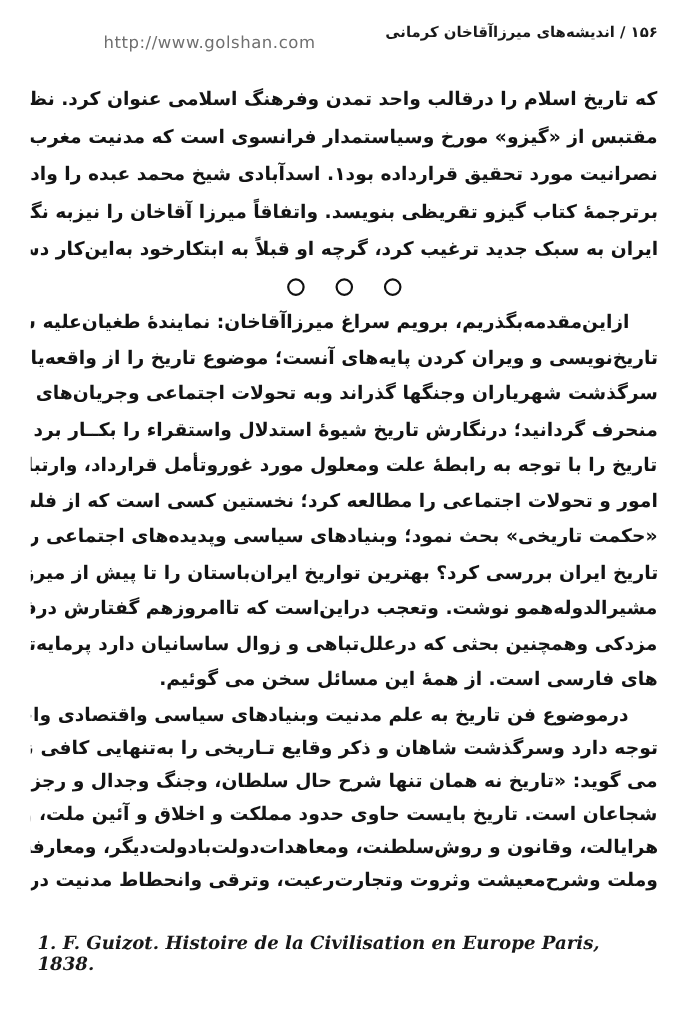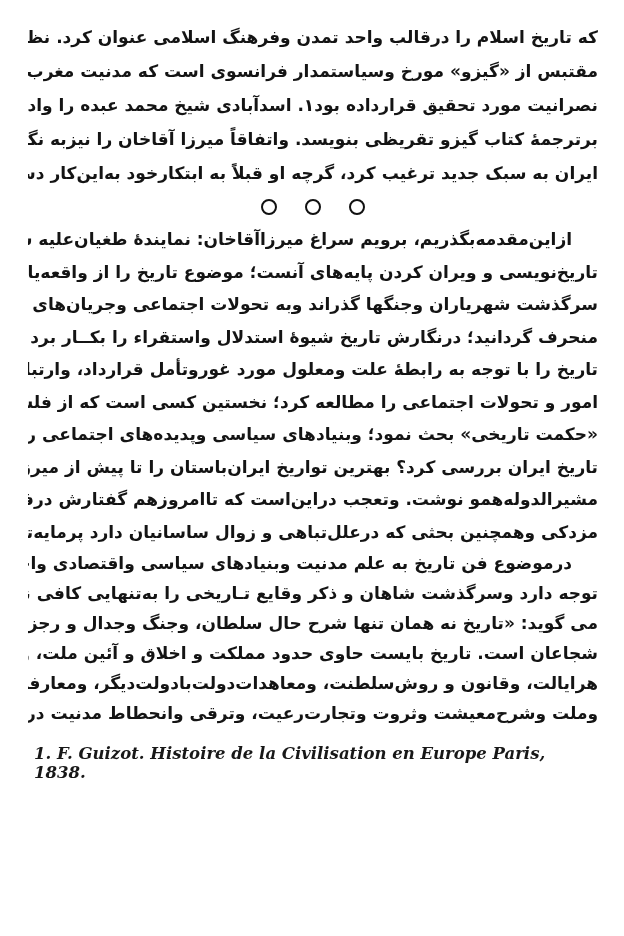--- a/index.html
+++ b/index.html
@@ -70,29 +70,33 @@
   }
   
   .footnote{
     direction:ltr;
     text-align:left;
     font-family:"DejaVu Serif",serif;
     font-style:italic;
     font-weight:bold;
     font-size:16.5px;
     color:#181818;
-    margin-top:16px;
+    margin-top:33px;
     padding-left:6px;
   }
 </style>
 </head>
 <body>
 
 <div class="page">
 
+  <div class="header">
+    <div class="url-watermark">http://www.golshan.com</div>
+    <div class="page-header">۱۵۶ / اندیشه‌های میرزاآقاخان کرمانی</div>
+  </div>
 
   <div class="bodytext">
 
     <div class="para p1">
       <div class="line">که تاریخ اسلام را درقالب واحد تمدن وفرهنگ اسلامی عنوان کرد. نظرگاهش</div>
       <div class="line">مقتبس از «گیزو» مورخ وسیاستمدار فرانسوی است که مدنیت مغرب را در جهان</div>
       <div class="line">نصرانیت مورد تحقیق قرارداده بود۱. اسدآبادی شیخ محمد عبده را واداشت که</div>
       <div class="line">برترجمهٔ کتاب گیزو تقریظی بنویسد. واتفاقاً میرزا آقاخان را نیزبه نگارش‌تاریخ</div>
       <div class="line">ایران به سبک جدید ترغیب کرد، گرچه او قبلاً به ابتکارخود به‌این‌کار دست‌برده</div>
     </div>
@@ -107,20 +111,21 @@
       <div class="line indent">ازاین‌مقدمه‌بگذریم، برویم سراغ میرزاآقاخان: نمایندهٔ طغیان‌علیه سنت‌های</div>
       <div class="line">تاریخ‌نویسی و ویران کردن پایه‌های آنست؛ موضوع تاریخ را از واقعه‌یابی وثبت</div>
       <div class="line">سرگذشت شهریاران وجنگها گذراند وبه تحولات اجتماعی وجریان‌های تاریخی</div>
       <div class="line">منحرف گردانید؛ درنگارش تاریخ شیوهٔ استدلال واستقراء را بکــار برد وگذشت</div>
       <div class="line">تاریخ را با توجه به رابطهٔ علت ومعلول مورد غوروتأمل قرارداد، وارتباط طبیعی</div>
       <div class="line">امور و تحولات اجتماعی را مطالعه کرد؛ نخستین کسی است که از فلسفهٔ مدنیت و</div>
       <div class="line">«حکمت تاریخی» بحث نمود؛ وبنیادهای سیاسی وپدیده‌های اجتماعی را درتحول</div>
       <div class="line">تاریخ ایران بررسی کرد؟ بهترین تواریخ ایران‌باستان را تا پیش از میرزاحسنخان</div>
       <div class="line">مشیرالدوله‌همو نوشت. وتعجب دراین‌است که تاامروزهم گفتارش درفلسفهٔ‌اجتماعی</div>
       <div class="line">مزدکی وهمچنین بحثی که درعلل‌تباهی و زوال ساسانیان دارد پرمایه‌ترین نوشته -</div>
+      <div class="line last">های فارسی است. از همهٔ این مسائل سخن می گوئیم.</div>
     </div>
 
     <div class="para p3">
       <div class="line indent">درموضوع فن تاریخ به علم مدنیت وبنیادهای سیاسی واقتصادی واجتماعی</div>
       <div class="line">توجه دارد وسرگذشت شاهان و ذکر وقایع تـاریخی را به‌تنهایی کافی نمی‌داند.</div>
       <div class="line">می گوید: «تاریخ نه همان تنها شرح حال سلطان، وجنگ وجدال و رجزابطال و</div>
       <div class="line">شجاعان است. تاریخ بایست حاوی حدود مملکت و اخلاق و آئین ملت، و کیفیات</div>
       <div class="line">هرایالت، وقانون و روش‌سلطنت، ومعاهدات‌دولت‌بادولت‌دیگر، ومعارفهٔ‌رجال قوم</div>
       <div class="line">وملت وشرح‌معیشت وثروت وتجارت‌رعیت، وترقی وانحطاط مدنیت درهرعصر،</div>
     </div>

